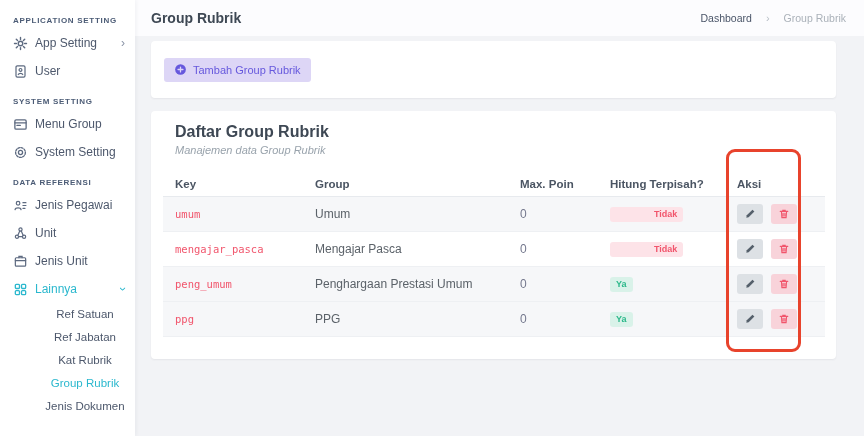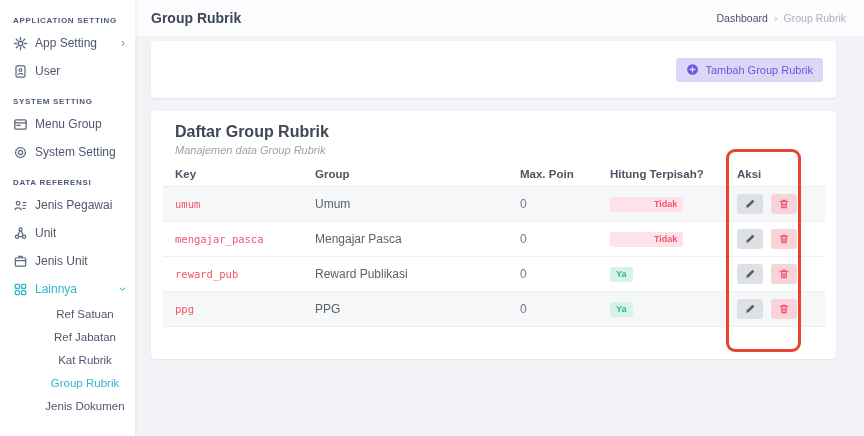--- a/index.html
+++ b/index.html
@@ -36,45 +36,45 @@
   }
   .nav-sub.active { color:#2bb8ce; }
 
   
   .main { flex:1; display:flex; flex-direction:column; min-width:0; }
   .topbar {
     height:36px; background:#fcfcfe; display:flex; align-items:center;
     padding:0 18px 0 16px; flex:none;
   }
   .page-title { font-size:14px; font-weight:bold; color:#3e4854; margin:0; }
-  .breadcrumb { margin-left:auto; display:flex; align-items:flex-end; gap:6px; font-size:10.5px; }
+  .breadcrumb { margin-left:auto; display:flex; align-items:flex-end; gap:14px; font-size:10.5px; }
   .breadcrumb .bc-link { color:#4a5568; }
   .breadcrumb .bc-sep { color:#b6bdc5; font-size:11px; }
   .breadcrumb .bc-current { color:#aab1b9; }
 
   .content { flex:1; padding:5px 28px 0 16px; }
   .card { background:#fff; border-radius:4px; box-shadow:0 1px 2px rgba(50,58,70,.07); }
   .card-toolbar {
-    height:57px; display:flex; align-items:center; justify-content:flex-end;
+    height:57px; display:flex; align-items:center; 
     padding:0 13px; margin-bottom:13px;
   }
   .btn-add {
     display:inline-flex; align-items:center; gap:6px;
     background:#ddd6f6; color:#6658dd; border:none; border-radius:3px;
     font-size:11px; height:24px; padding:0 10px; cursor:pointer;
     font-family:inherit;
   }
   .btn-add svg { width:13px; height:13px; flex:none; }
 
   
   .card-table { padding-top:12px; min-height:248px; }
   .card-head { padding:0 24px; }
   .card-title { font-size:16px; font-weight:bold; color:#3e4854; margin:0; }
   .card-subtitle { font-size:11px; color:#99a3ac; margin-top:3px;font-style:italic; }
-  table { border-collapse:collapse; margin:6px 12px 0; width:662px; table-layout:fixed; }
+  table { border-collapse:collapse; margin:16px 12px 0; width:662px; table-layout:fixed; }
   th {
     text-align:left; font-weight:bold; color:#4b5563; font-size:11.5px;
     padding:6px 8px 6px 12px; border-bottom:1px solid #e7eaee; height:24px;
   }
   td {
     padding:0 8px 0 12px; height:35px; border-bottom:1px solid #eef0f3;
     color:#5b6269; font-size:12px; overflow:hidden; white-space:nowrap;
   }
   tr.striped td { background:#f6f7f9; }
   .key-text { font-family:"DejaVu Sans Mono", monospace; font-size:10.5px; color:#f1556c; }
@@ -296,23 +296,23 @@
                   </button>
                 <button class="action-btn del">
                     <span style="display:flex;">
                       <svg viewBox="0 0 16 16" fill="none" stroke="currentColor" stroke-width="1.5" stroke-linecap="round">
                         <path d="M3 4.5h10M6.4 4.5V3h3.2v1.5M4.6 4.5l.6 8.3h5.6l.6-8.3M6.8 7v3.8M9.2 7v3.8"></path>
                       </svg>
                     </span>
                   </button>
               </td>
             </tr>
-            <tr>
-              <td><span class="key-text">reward_pub</span></td>
-              <td>Reward Publikasi</td>
+            <tr class="striped">
+              <td><span class="key-text">peng_umum</span></td>
+              <td>Penghargaan Prestasi Umum</td>
               <td class="muted">0</td>
               <td><span class="badge yes">Ya</span></td>
               <td>
                 <button class="action-btn edit">
                     <span style="display:flex;">
                       <svg viewBox="0 0 16 16" fill="currentColor">
                         <path d="M11.3 2.2l2.5 2.5-7.6 7.6-3.1.6.6-3.1z"></path>
                       </svg>
                     </span>
                   </button>

